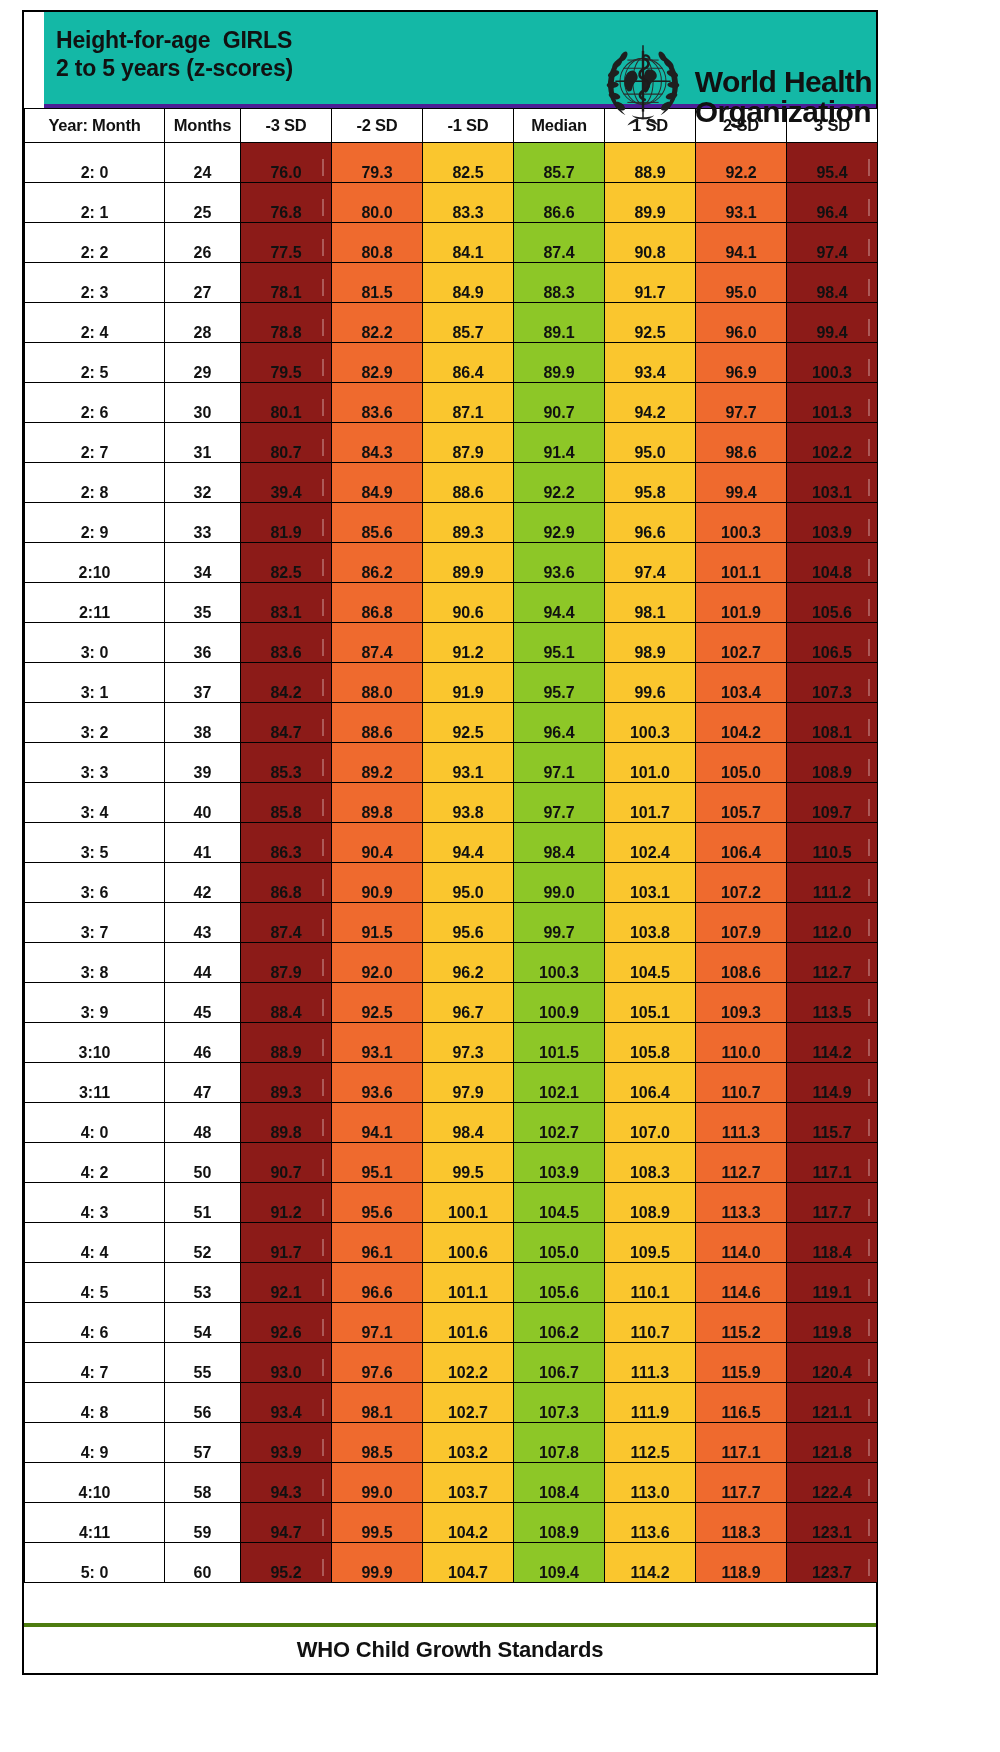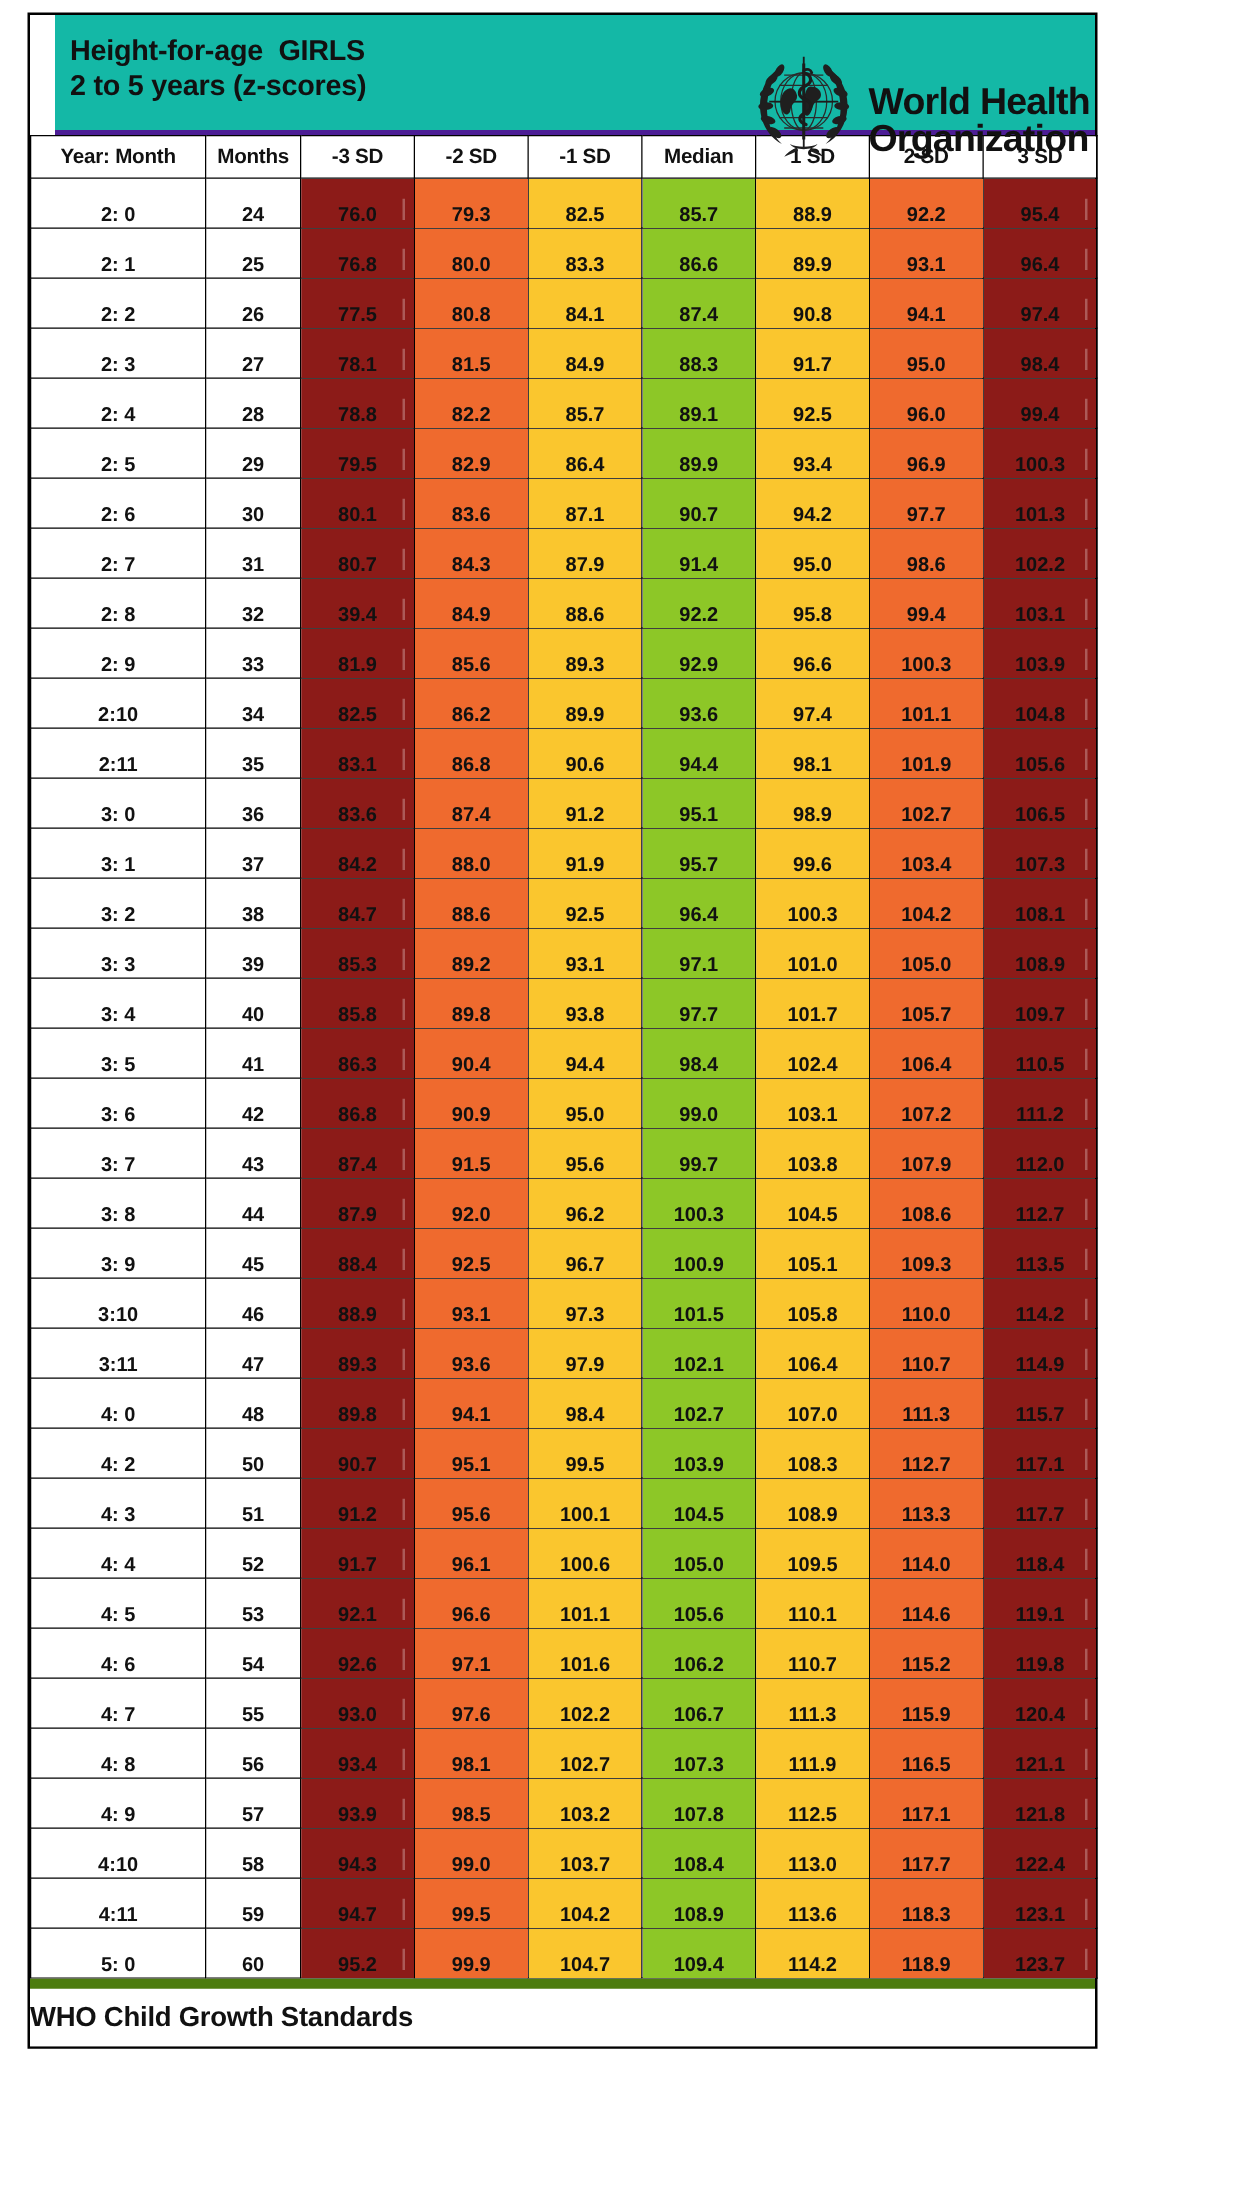--- a/index.html
+++ b/index.html
@@ -134,26 +134,27 @@
     position: absolute;
     right: 7px;
     bottom: 6px;
     width: 2px;
     height: 17px;
     background: rgba(255,255,255,0.28);
   }
 
   
   .footer {
-    border-top: 8px solid #4d7c0f;
+    border-top: 4px solid #4d7c0f;
     height: 46px;
     display: flex;
     align-items: center;
-    justify-content: flex-start;
+    justify-content: center;
     background: #fff;
+    margin-top: 40px;
   }
   .footer span {
     font-size: 22px;
     font-weight: bold;
     color: #111;
     letter-spacing: -0.2px;
   }
 </style>
 </head>
 <body>

